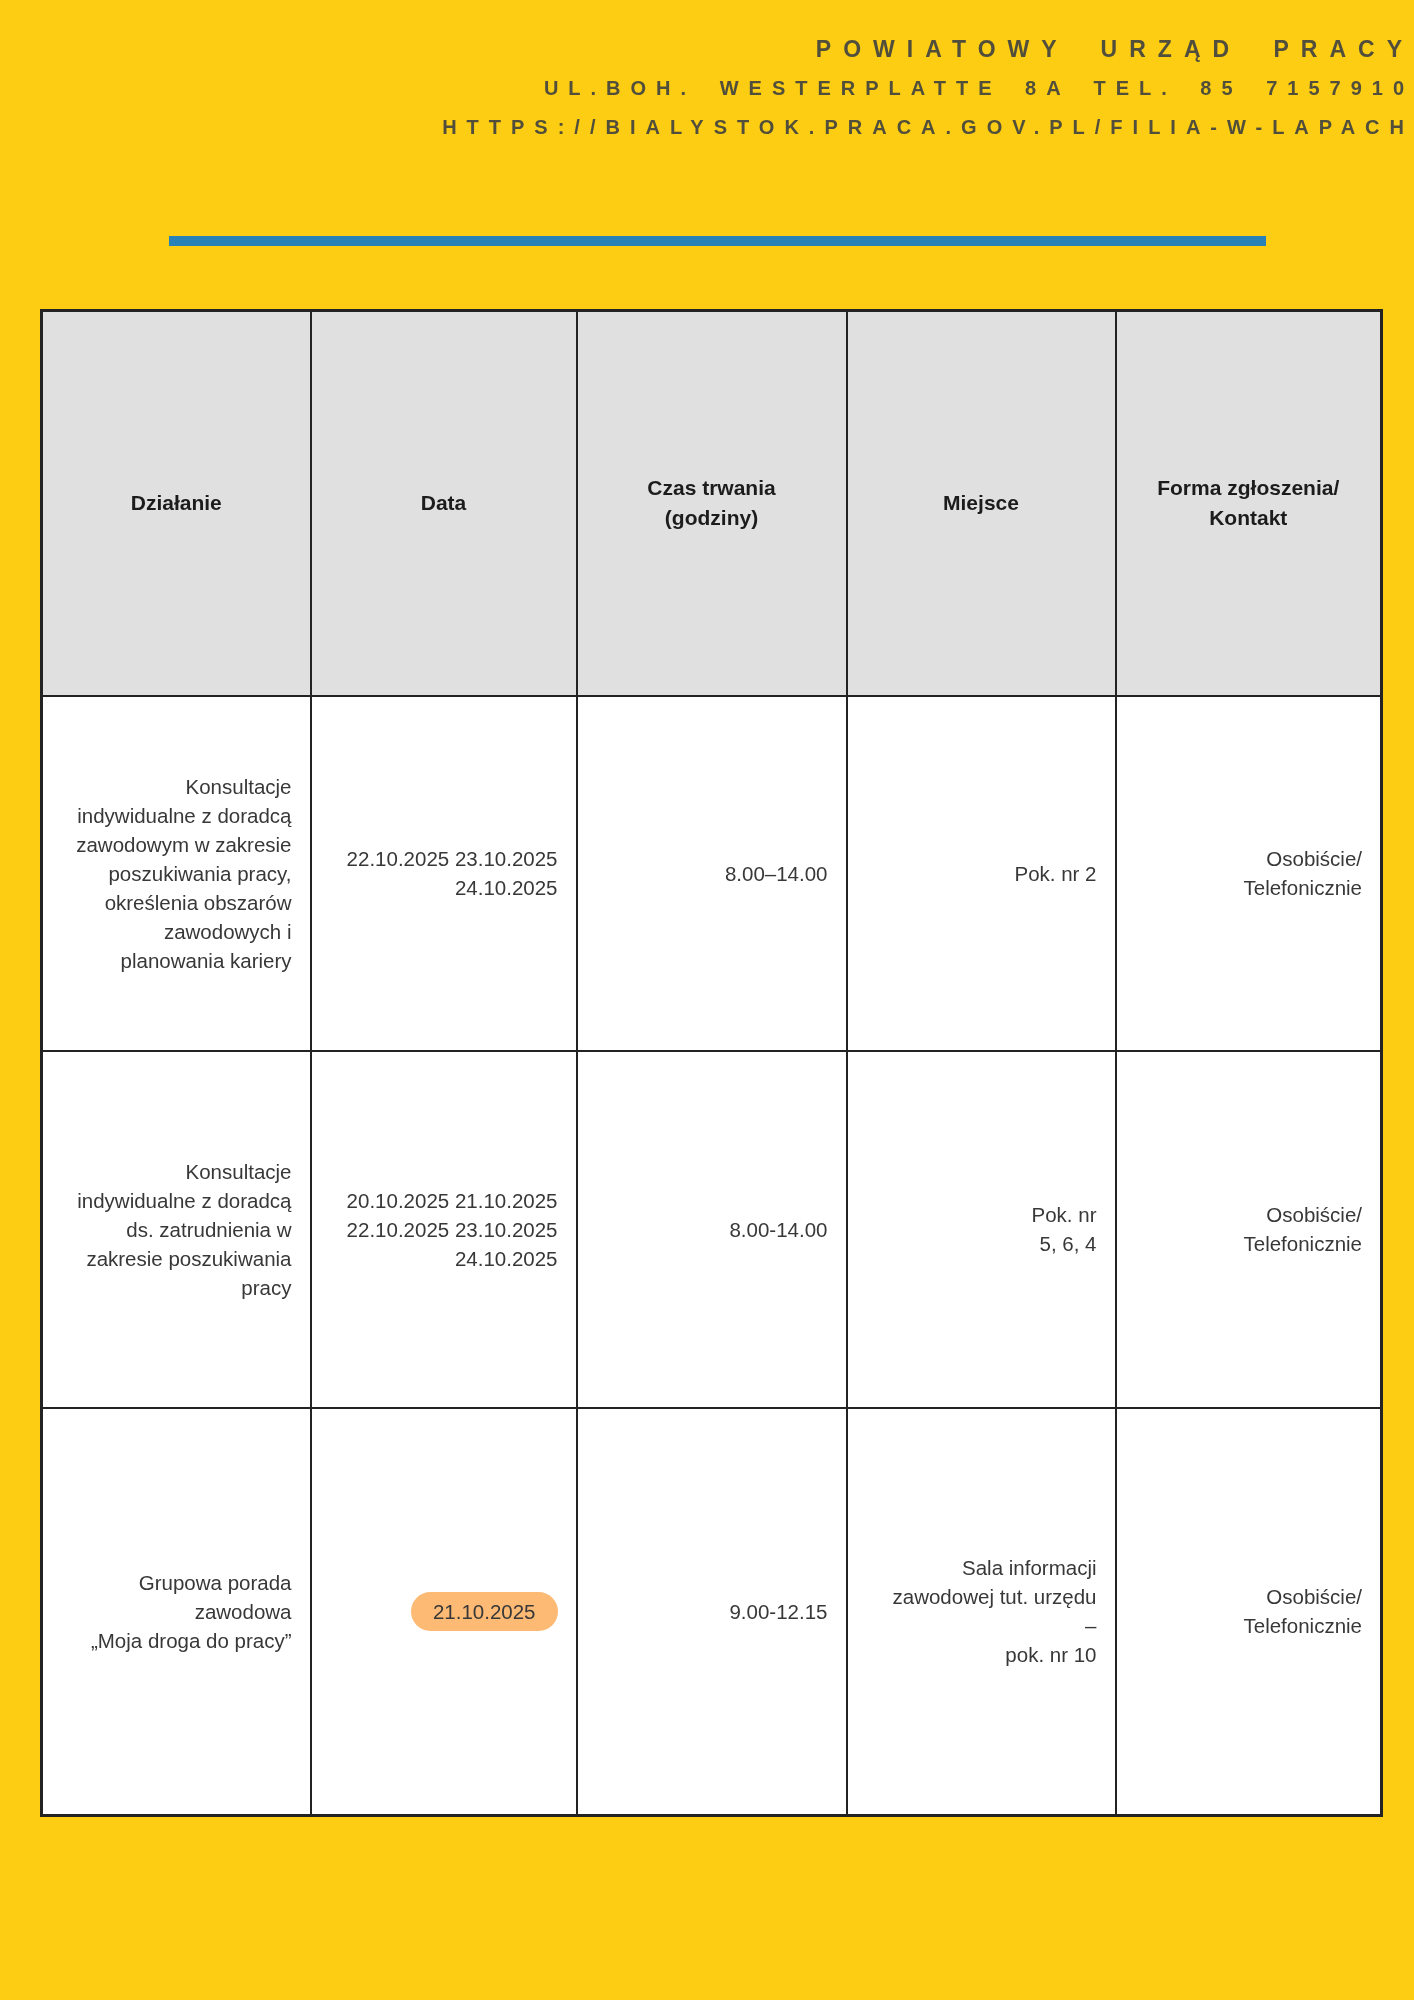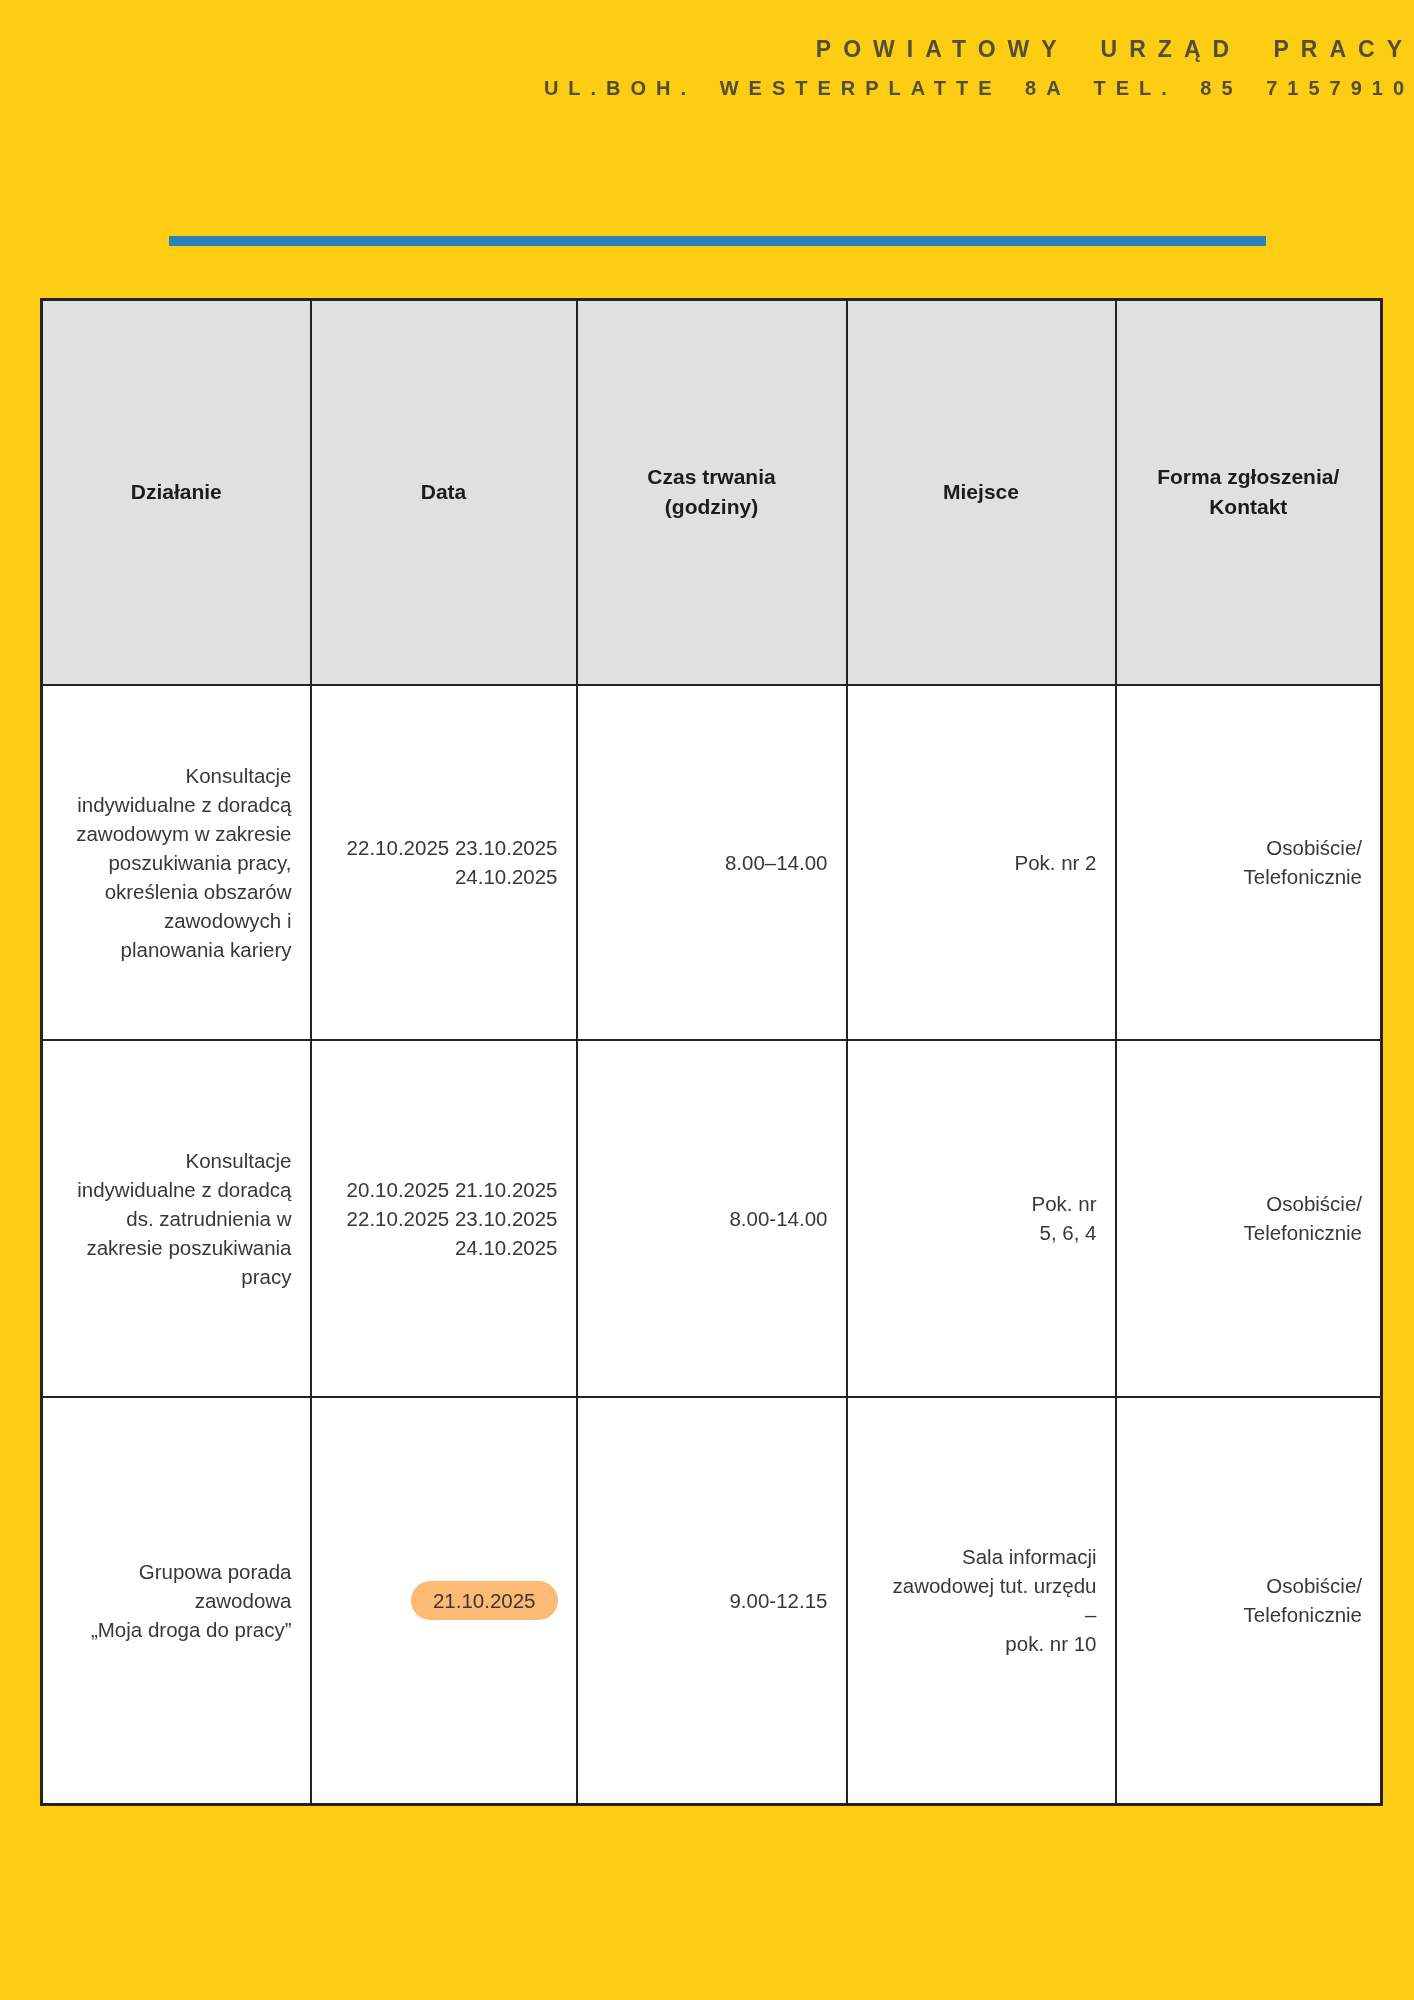--- a/index.html
+++ b/index.html
@@ -33,21 +33,21 @@
     top: 236px;
     width: 1097px;
     height: 10px;
     background: #2882B8;
   }
 
   
   table.schedule {
     position: absolute;
     left: 40px;
-    top: 298px;
+    top: 309px;
     width: 1340px;
     height: 1505px;
     border-collapse: collapse;
     table-layout: fixed;
   }
   table.schedule th,
   table.schedule td {
     border: 2px solid #232323;
     vertical-align: middle;
     text-align: center;
@@ -85,20 +85,21 @@
   }
 </style>
 </head>
 <body>
 
 <div class="page">
 
   <div class="top-header">
     <div class="hline hline-1">POWIATOWY URZĄD PRACY</div>
     <div class="hline hline-3">UL.BOH. WESTERPLATTE 8A TEL. 85 7157910</div>
+    <div class="hline hline-4">HTTPS://BIALYSTOK.PRACA.GOV.PL/FILIA-W-LAPACH</div>
   </div>
 
   <div class="divider"></div>
 
   <table class="schedule">
     <colgroup>
       <col style="width:269px">
       <col style="width:266px">
       <col style="width:270px">
       <col style="width:269px">

